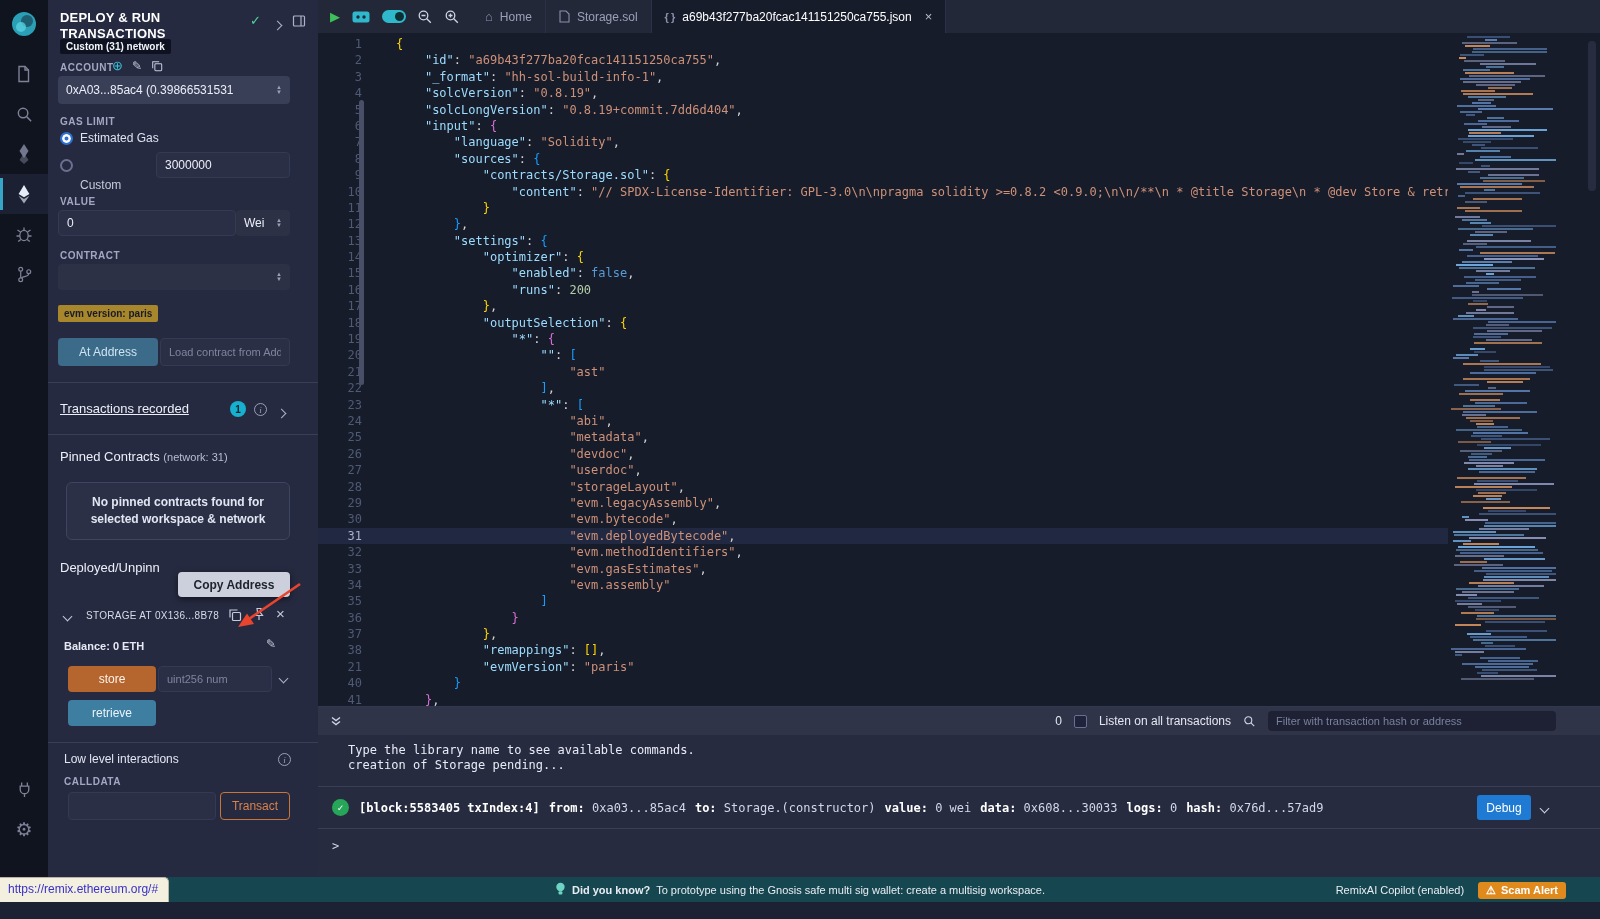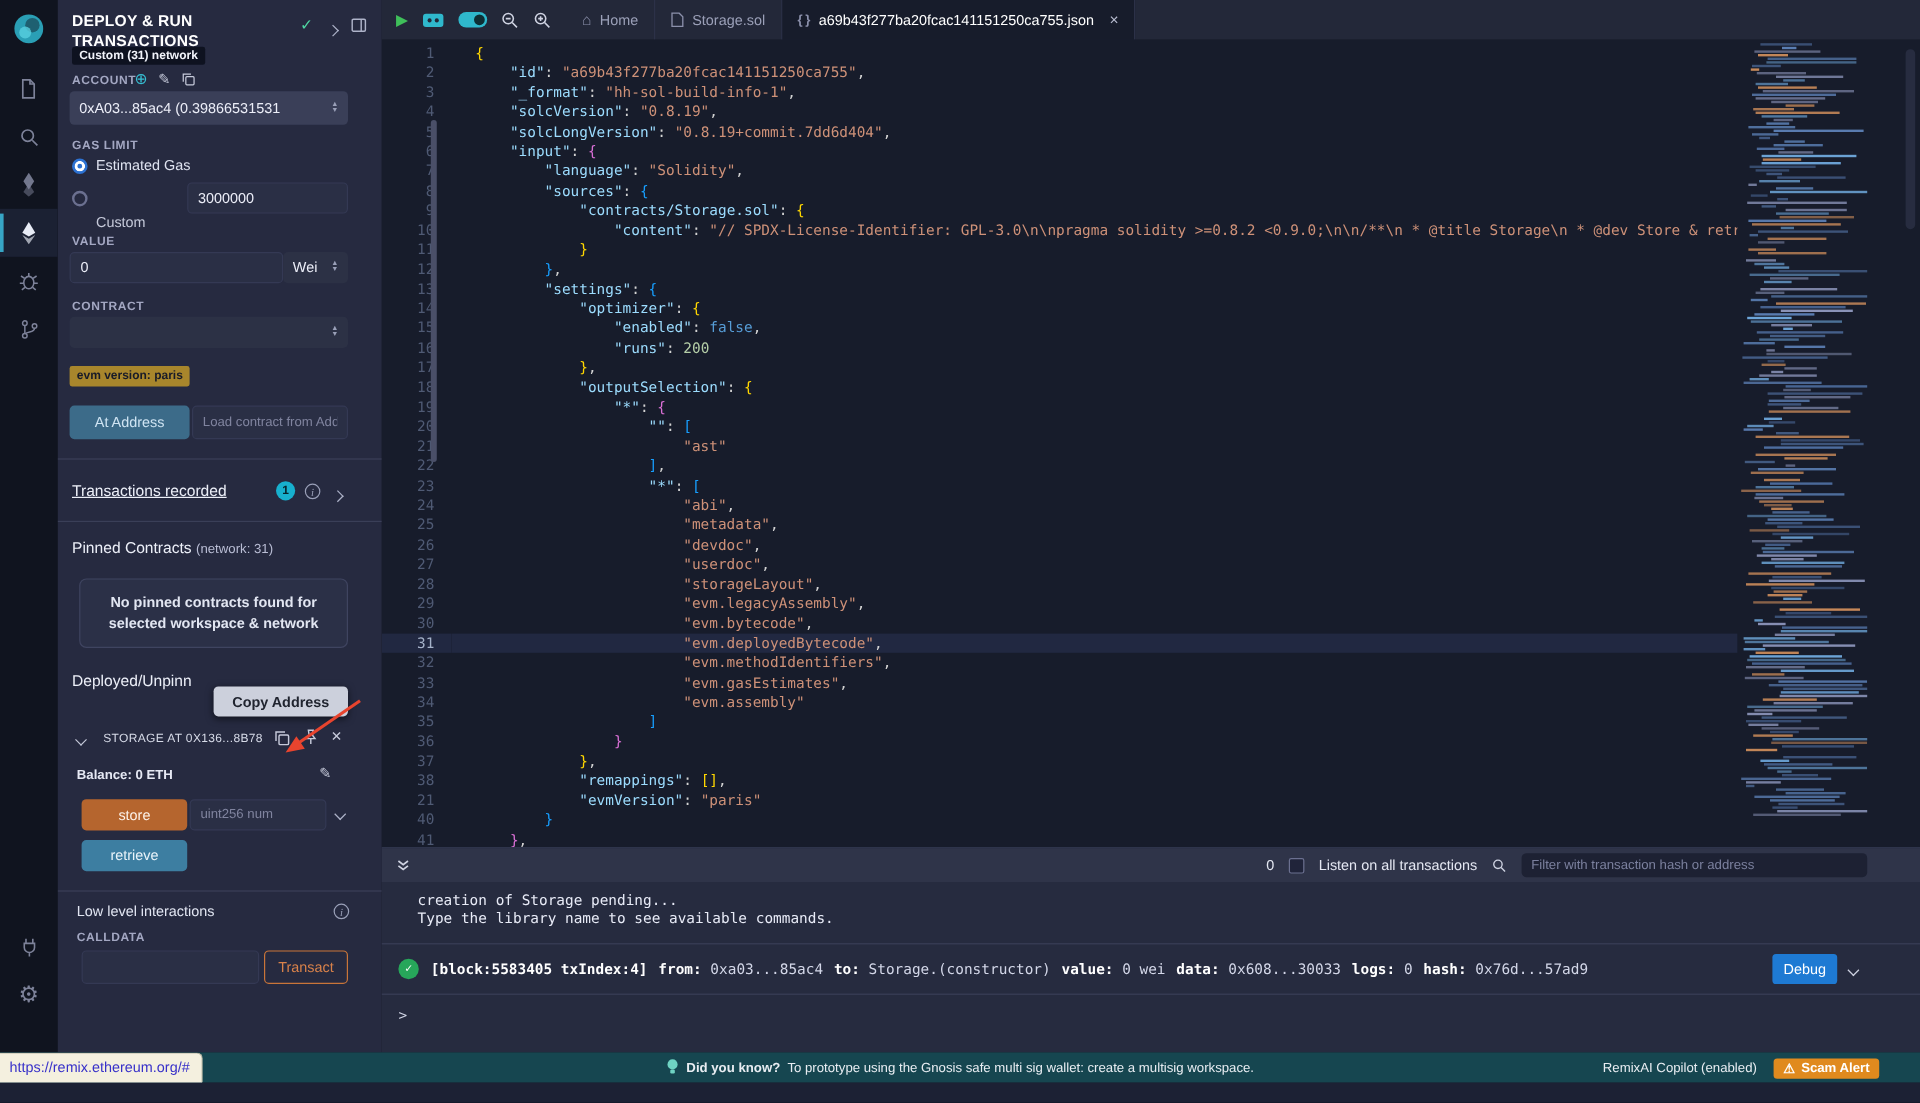--- a/index.html
+++ b/index.html
@@ -659,22 +659,22 @@
         <span class="term-listen">Listen on all transactions</span>
         <span>
           <svg class="ico" width="13" height="13" viewBox="0 0 16 16" fill="none" stroke="currentColor" stroke-width="1.4">
               <circle cx="6.5" cy="6.5" r="4.3"></circle>
               <path d="M9.8 9.8l4 4"></path>
             </svg>
         </span>
         <input class="term-filter" placeholder="Filter with transaction hash or address" style="">
       </div>
       <div class="term-body">
+        <div class="tline">Type the library name to see available commands.</div>
         <div class="tline">creation of Storage pending...</div>
-        <div class="tline">Type the library name to see available commands.</div>
         <div class="log-row">
           <span class="ok-circ">✓</span>
           <span class="log-text"><span class="seg"><span class="log-b">[block:5583405 txIndex:4]</span></span><span class="seg"><span class="log-b">from:</span><span class="log-v"> 0xa03...85ac4</span></span><span class="seg"><span class="log-b">to:</span><span class="log-v"> Storage.(constructor)</span></span><span class="seg"><span class="log-b">value:</span><span class="log-v"> 0 wei</span></span><span class="seg"><span class="log-b">data:</span><span class="log-v"> 0x608...30033</span></span><span class="seg"><span class="log-b">logs:</span><span class="log-v"> 0</span></span><span class="seg"><span class="log-b">hash:</span><span class="log-v"> 0x76d...57ad9</span></span></span>
           <button class="btn-debug">Debug</button>
           <span class="log-chev"><span class="chev down"></span></span>
         </div>
         <div class="prompt">&gt;</div>
       </div>
     </div>
   </main>

